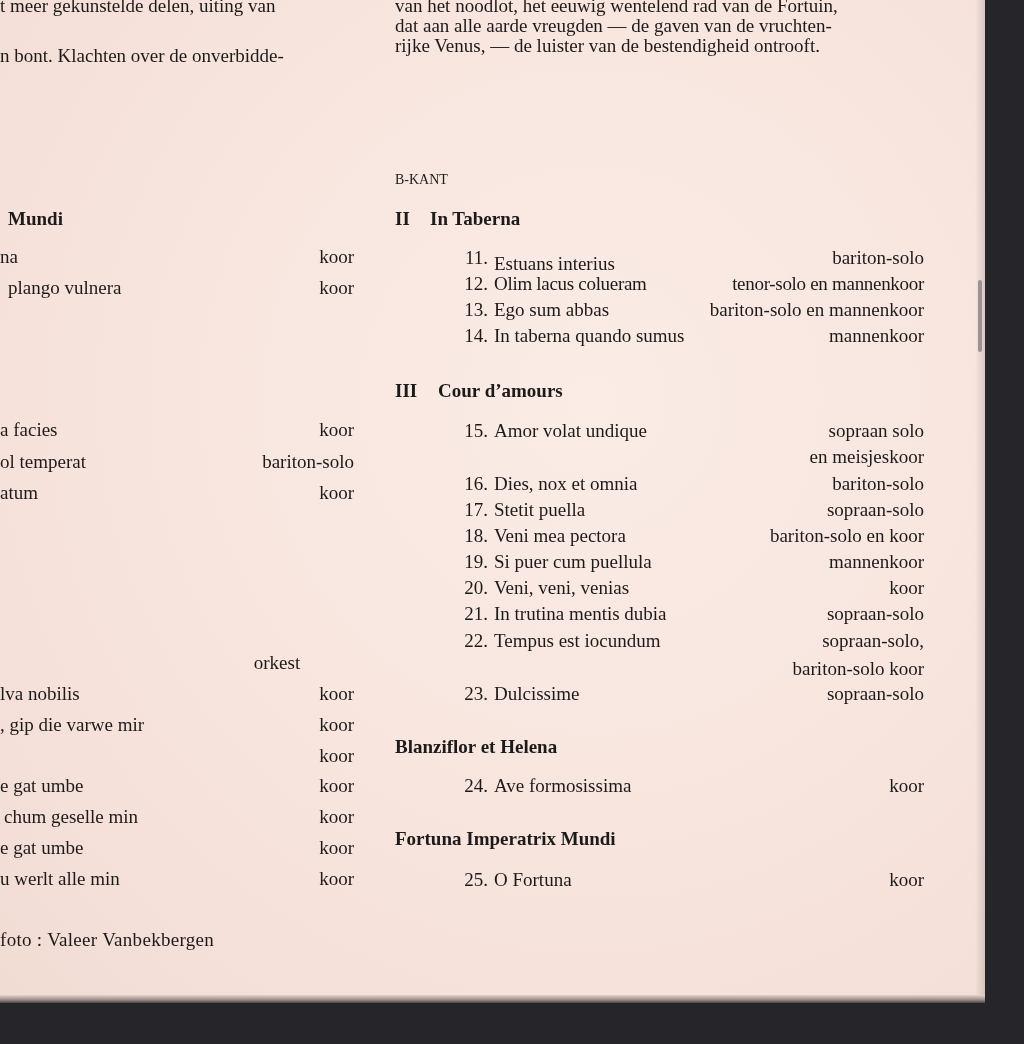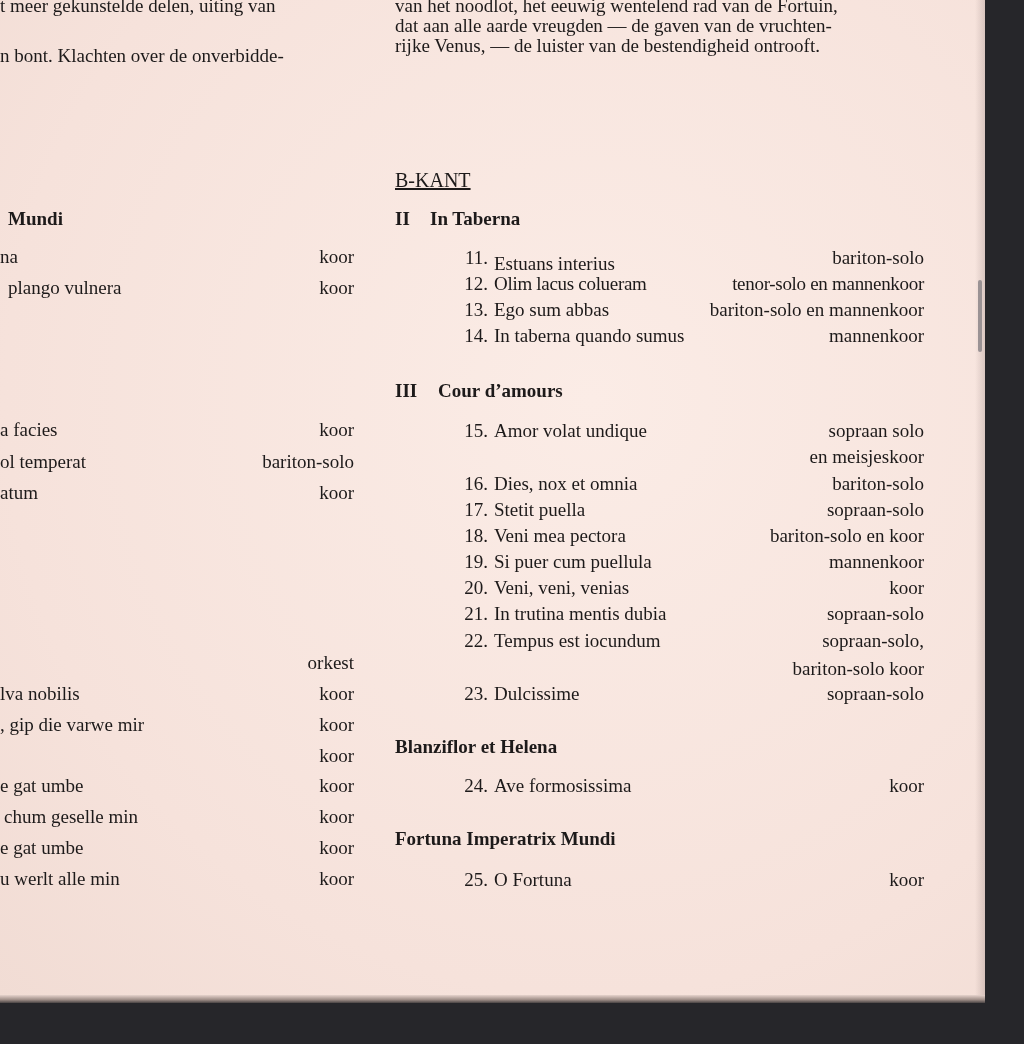--- a/index.html
+++ b/index.html
@@ -53,42 +53,43 @@
   <div>
     <div class="t" style="left:0;top:418px;">a facies</div>
     <div class="t r" style="left:200px;width:154px;top:418px;">koor</div>
     <div class="t" style="left:0;top:450px;">ol temperat</div>
     <div class="t r" style="left:200px;width:154px;top:450px;">bariton-solo</div>
     <div class="t" style="left:0;top:481px;">atum</div>
     <div class="t r" style="left:200px;width:154px;top:481px;">koor</div>
   </div>
 
   <div>
-    <div class="t r" style="left:200px;width:154px;top:651px;">orkest</div>
+    <div class="t r" style="left:200px;width:154px;top:651px;text-align:center;">orkest</div>
     <div class="t" style="left:0;top:682px;">lva nobilis</div>
     <div class="t r" style="left:200px;width:154px;top:682px;">koor</div>
     <div class="t" style="left:0;top:713px;">, gip die varwe mir</div>
     <div class="t r" style="left:200px;width:154px;top:713px;">koor</div>
     <div class="t r" style="left:200px;width:154px;top:744px;">koor</div>
     <div class="t" style="left:0;top:774px;">e gat umbe</div>
     <div class="t r" style="left:200px;width:154px;top:774px;">koor</div>
     <div class="t" style="left:4px;top:805px;">chum geselle min</div>
     <div class="t r" style="left:200px;width:154px;top:805px;">koor</div>
     <div class="t" style="left:0;top:836px;">e gat umbe</div>
     <div class="t r" style="left:200px;width:154px;top:836px;">koor</div>
     <div class="t" style="left:0;top:867px;">u werlt alle min</div>
     <div class="t r" style="left:200px;width:154px;top:867px;">koor</div>
   </div>
 
+  <div class="t" style="left:0;top:928px;letter-spacing:0.3px;">foto : Valeer Vanbekbergen</div>
 
   <div class="t para" style="left:395px;top:-4px;">van het noodlot, het eeuwig wentelend rad van de Fortuin,</div>
   <div class="t para" style="left:395px;top:16px;">dat aan alle aarde vreugden — de gaven van de vruchten-</div>
   <div class="t para" style="left:395px;top:36px;">rijke Venus, — de luister van de bestendigheid ontrooft.</div>
 
-  <div class="t" style="left:395px;top:168px;font-size:20px;text-decoration:underline;">B-KANT</div>
+  <div class="t" style="left:395px;top:168px;font-size:14px;">B-KANT</div>
 
   <div>
     <div class="t b" style="left:395px;top:207px;">II</div>
     <div class="t b" style="left:430px;top:207px;">In Taberna</div>
 
     <div class="t r" style="left:440px;width:48px;top:246px;">11.</div>
     <div class="t" style="left:494px;top:232px;margin-top:20px;">Estuans interius</div>
     <div class="t r" style="left:640px;width:284px;top:246px;">bariton-solo</div>
 
     <div class="t r" style="left:440px;width:48px;top:272px;">12.</div>

